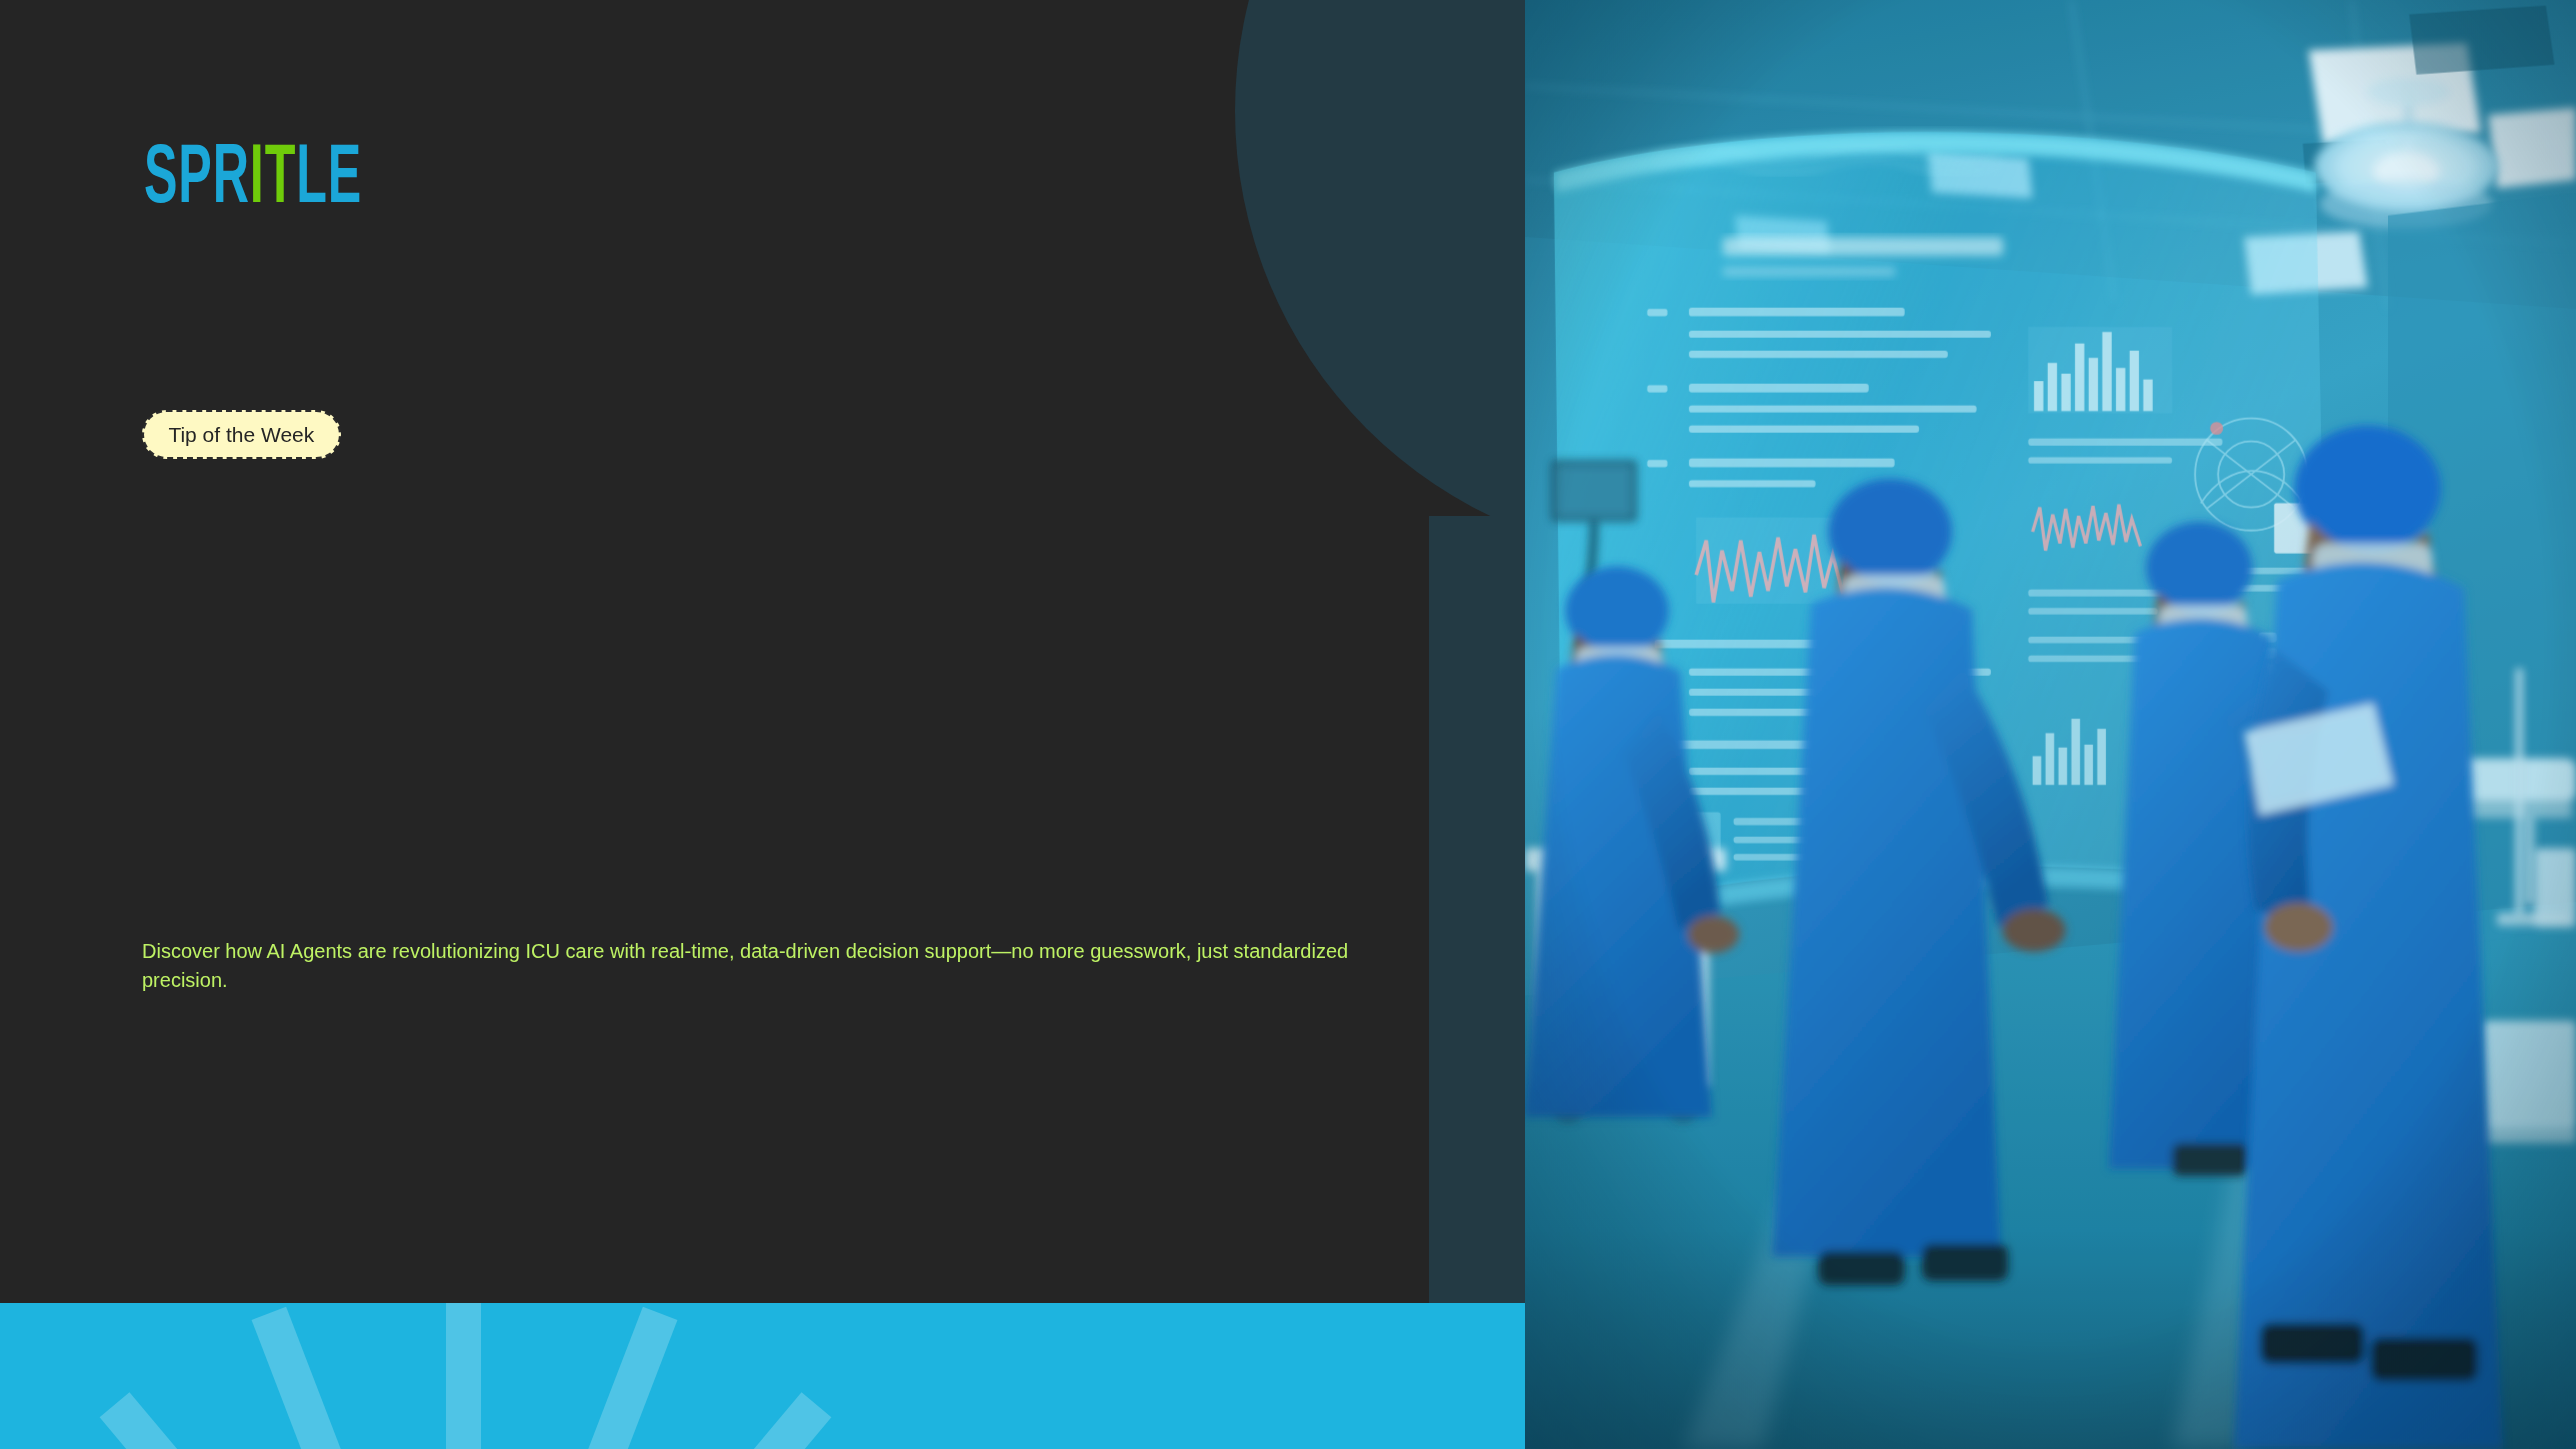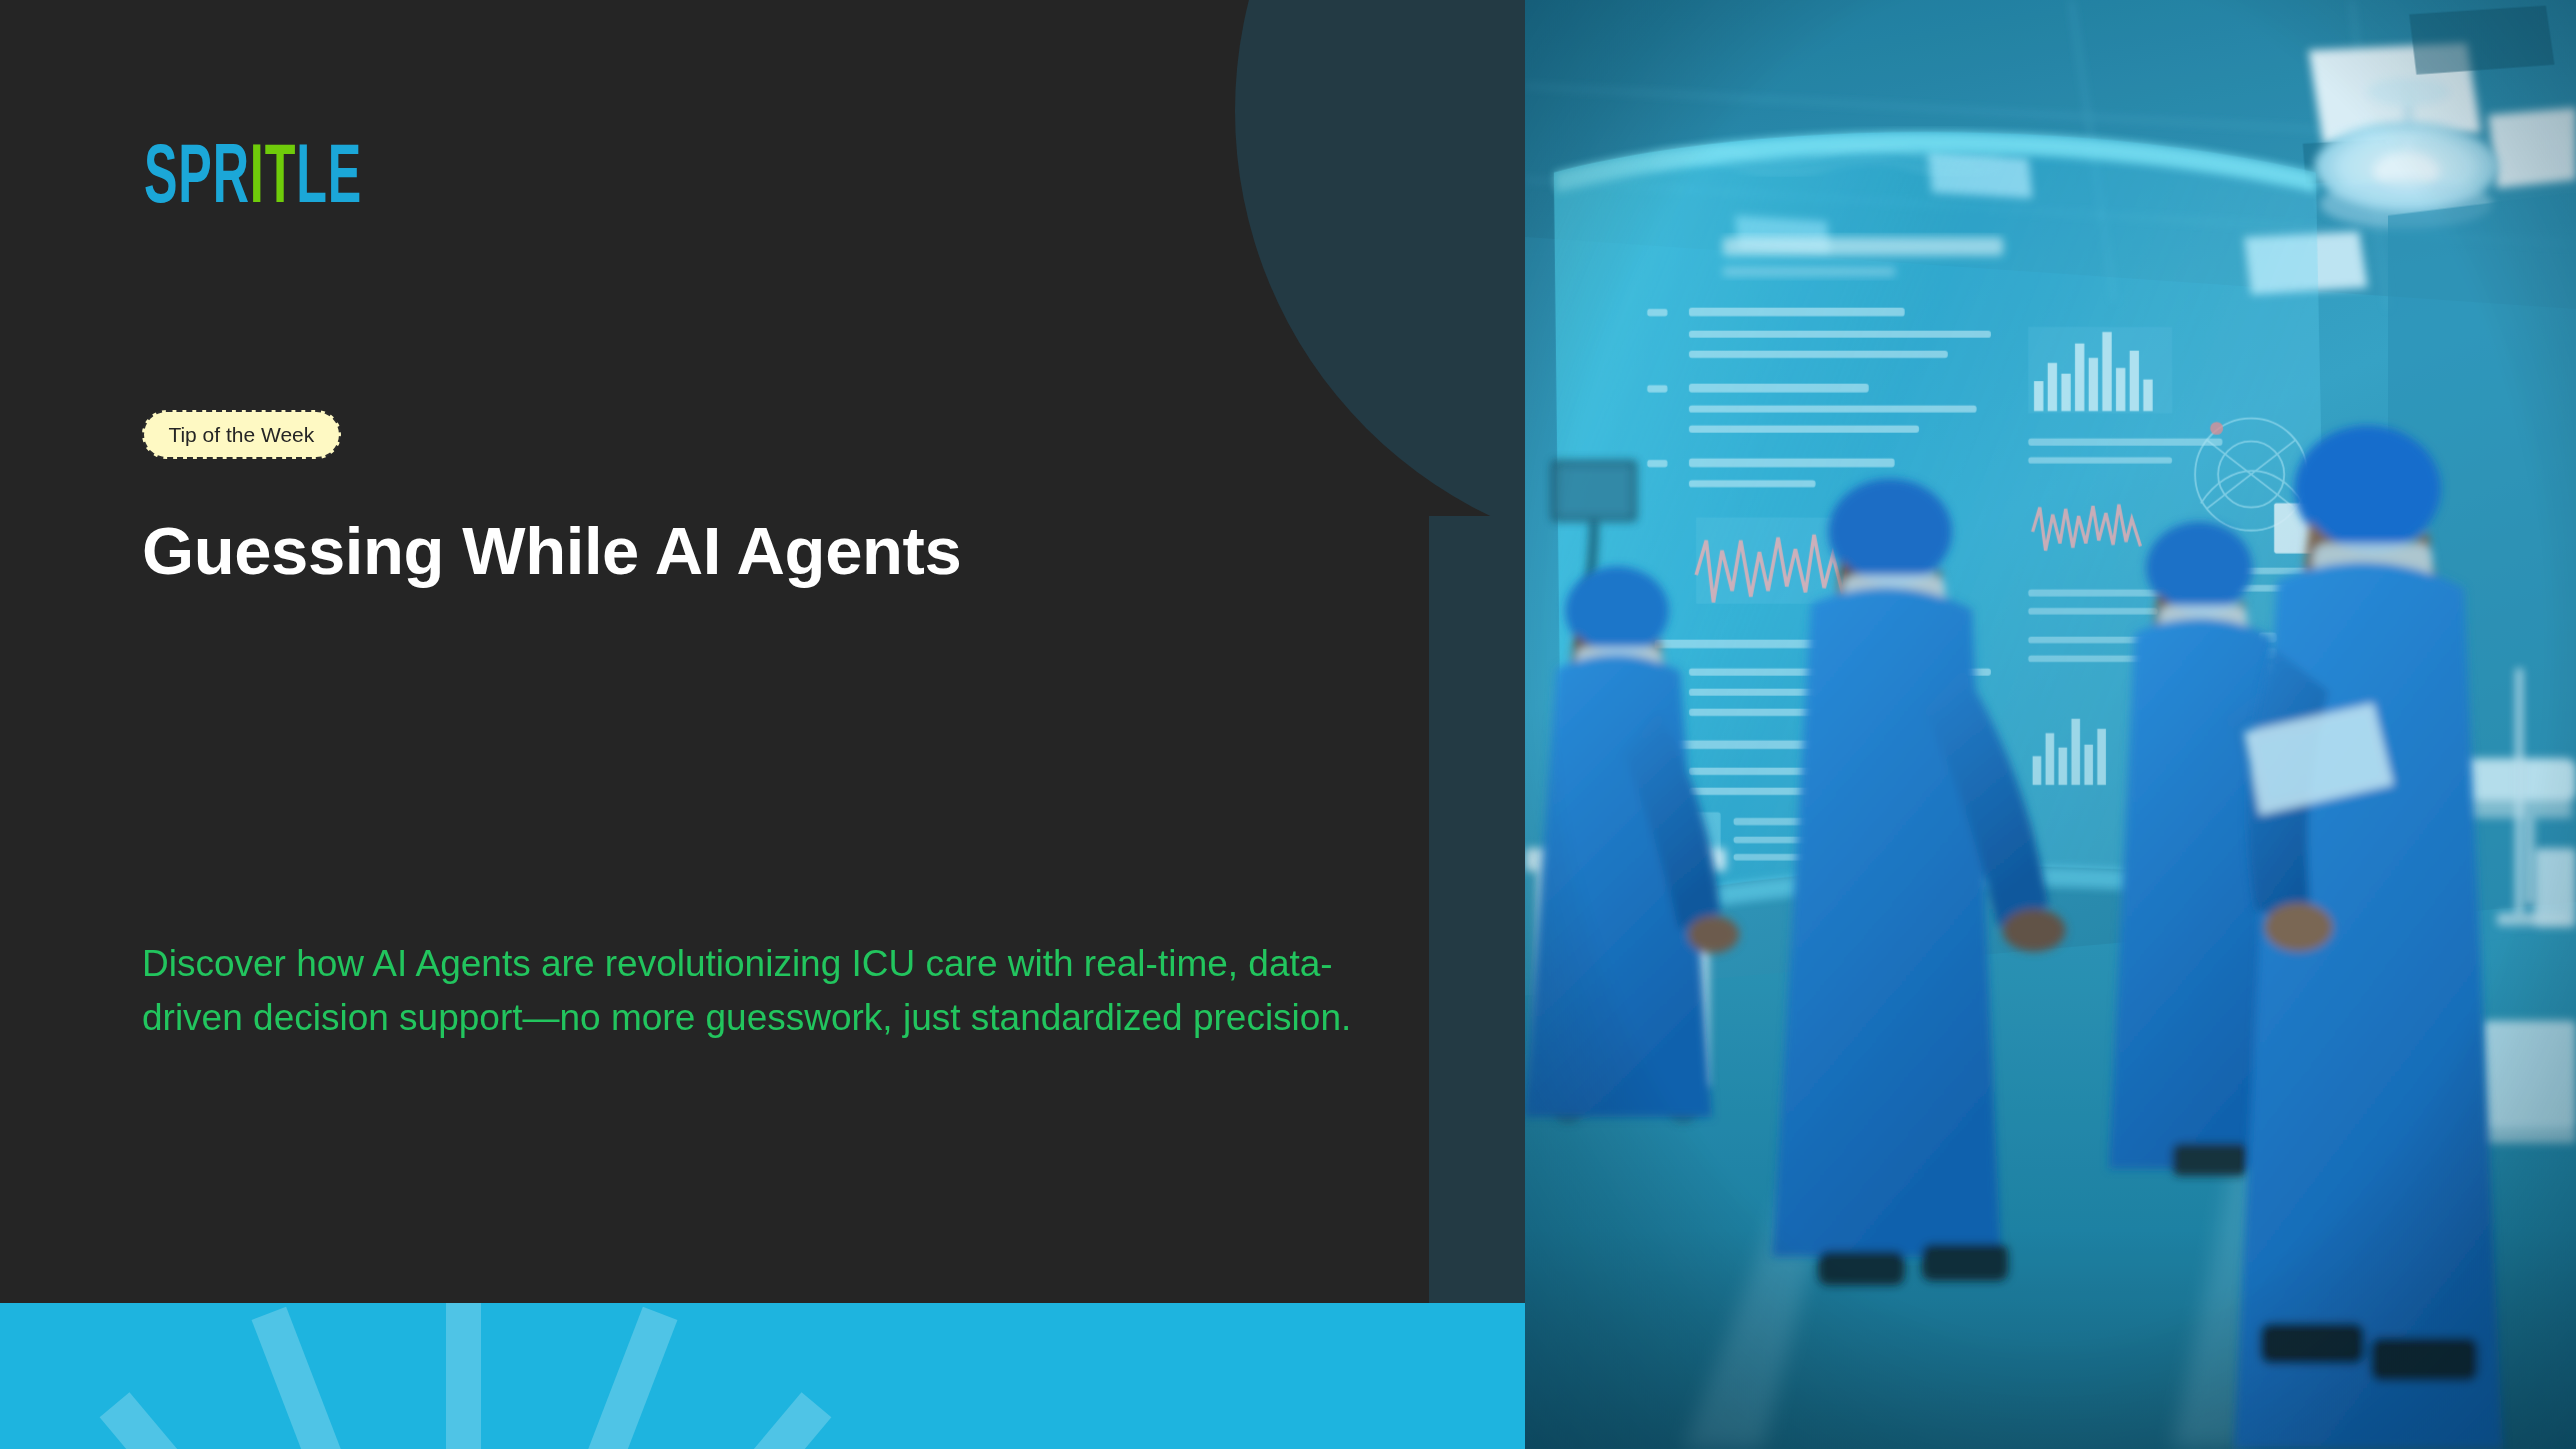--- a/index.html
+++ b/index.html
@@ -90,22 +90,22 @@
     line-height:1.22;
     letter-spacing:-0.4px;
   }
   .headline .hl-line { display:block; }
 
   
   .body-copy {
     position:absolute;
     left:142px; top:937px;
     width:1222px;
-    color:#22c55e;
-    font-size:37px;
+    color:#bef264;
+    font-size:20px;
     font-weight:400;
     line-height:1.46;
   }
 
   
   .cyan-band {
     position:absolute;
     left:0; top:1303px;
     width:1525px; height:146px;
     background:#1EB4DF;
@@ -150,21 +150,20 @@
 
       <div class="logo">
         <span class="c1">SPR</span><span class="c2">IT</span><span class="c3">LE</span>
       </div>
 
       <div class="badge">
         <span>Tip of the Week</span>
       </div>
 
       <h1 class="headline">
-        <span class="hl-line">Guessing While AI Agents</span>
       </h1>
 
       <p class="body-copy">Discover how AI Agents are revolutionizing ICU care with real-time, data-driven decision support—no more guesswork, just standardized precision.</p>
 
     </div>
   </div>
 
   <div class="cyan-band">
     <div class="ray r1"></div>
     <div class="ray r2"></div>

